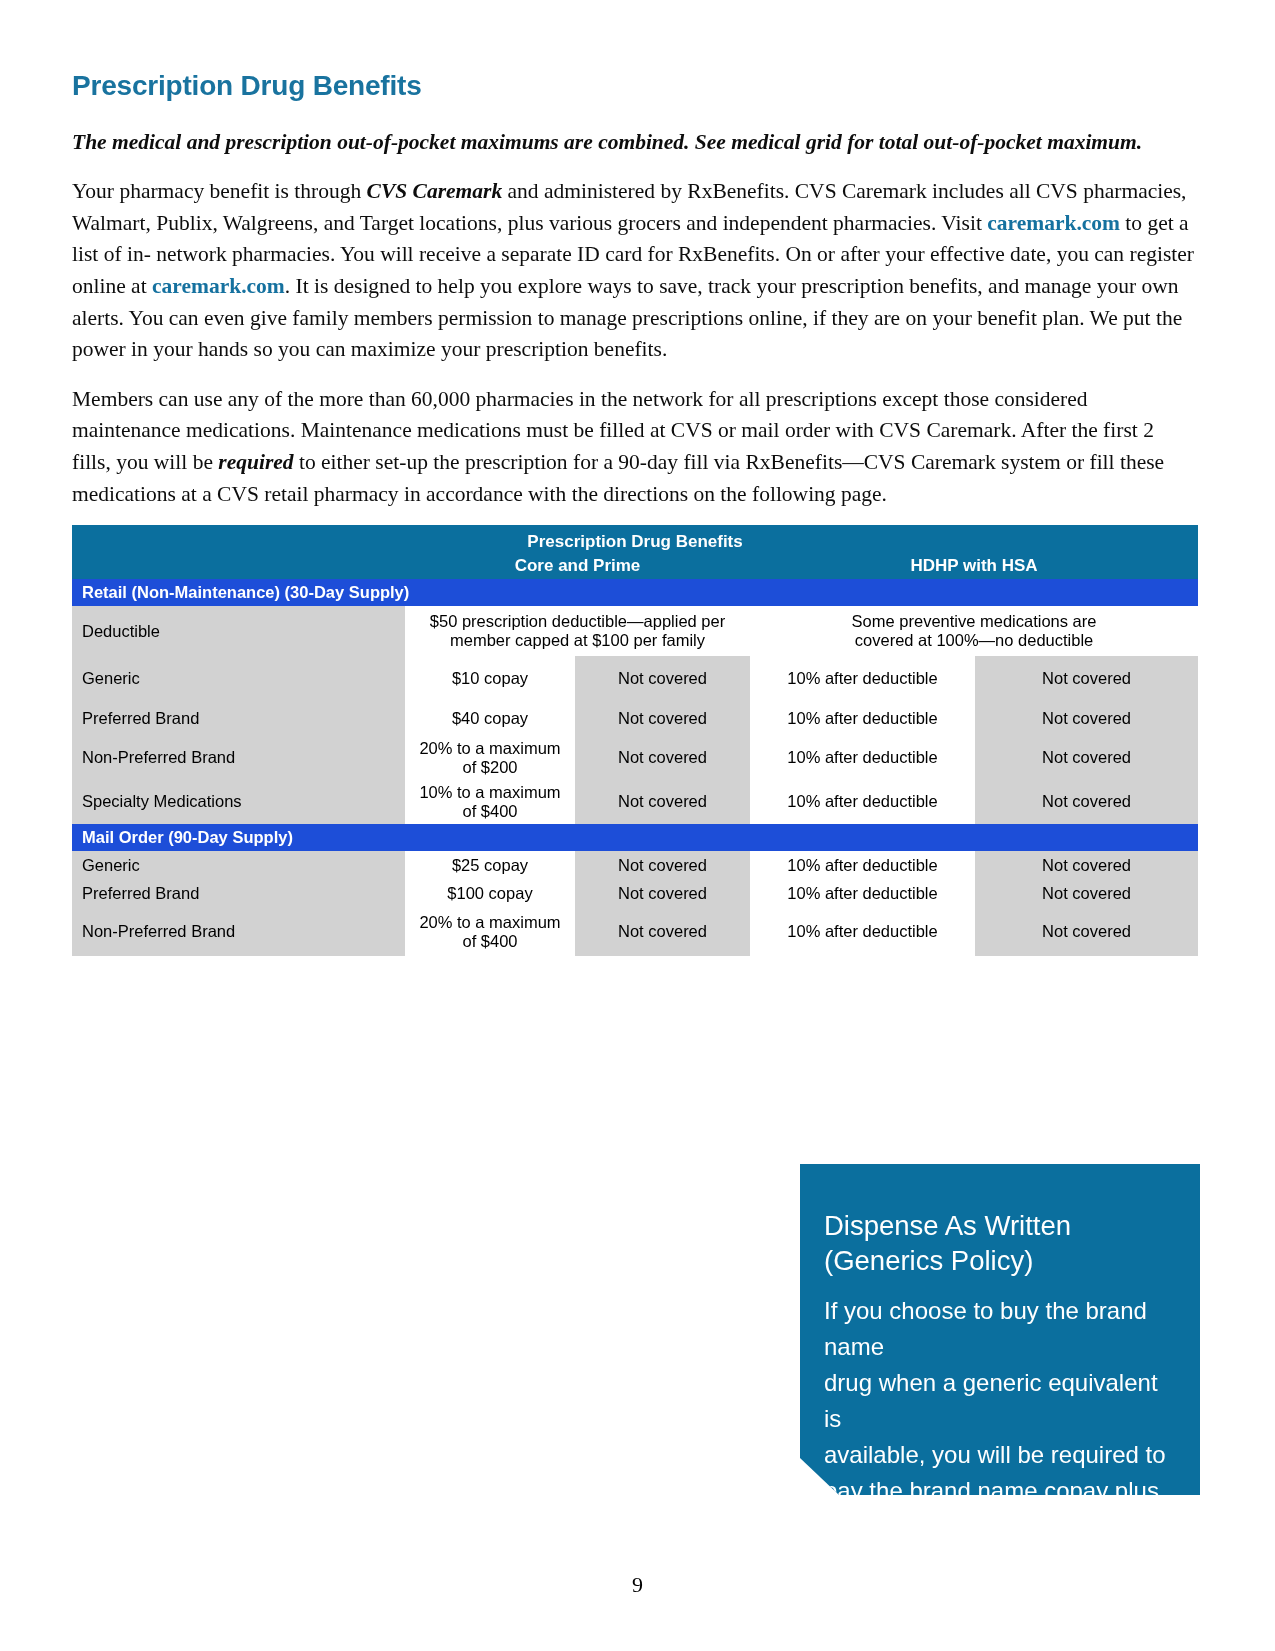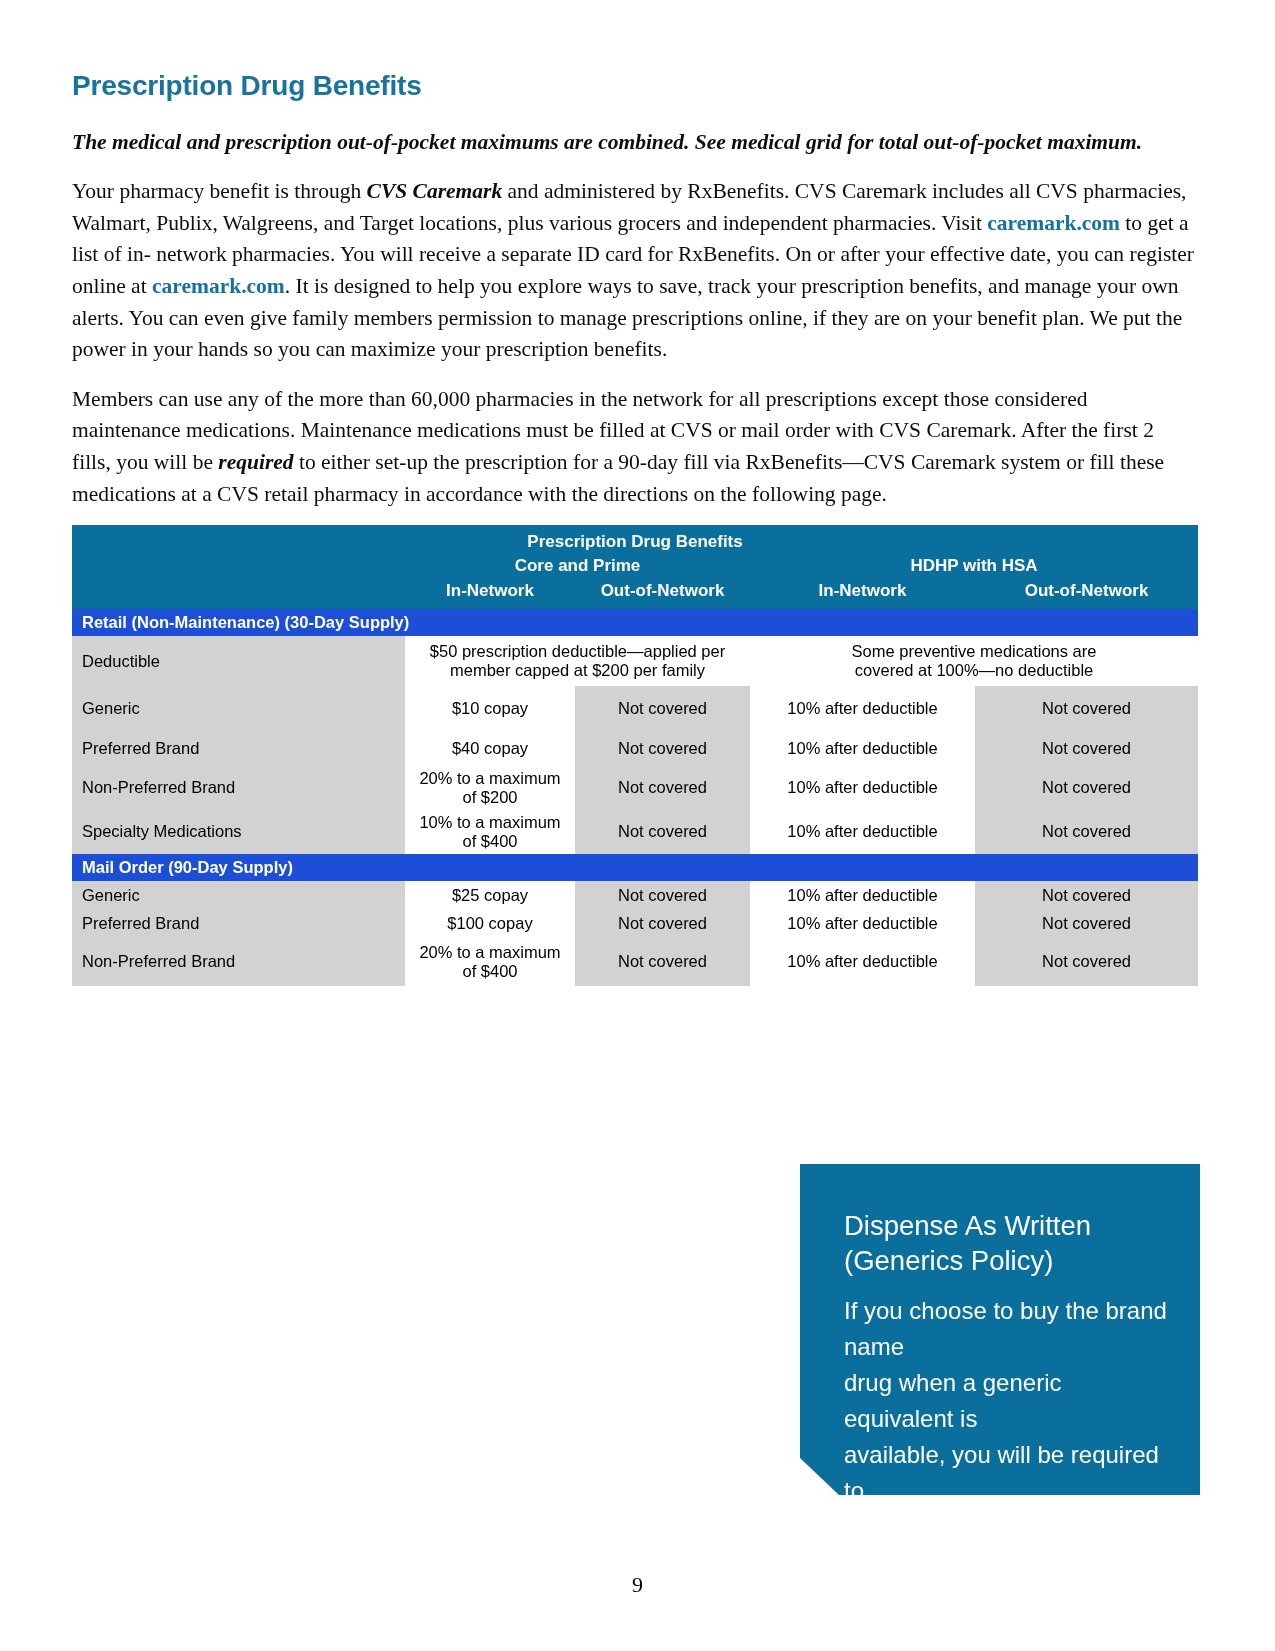--- a/index.html
+++ b/index.html
@@ -72,21 +72,21 @@
   tr.h49 td { height:49px; }
 
   
   .callout {
     position:absolute;
     left:800px; top:1164px;
     width:400px; height:331px;
     background:#0b6f9e;
     color:#ffffff;
     font-family:"Liberation Sans", sans-serif;
-    padding:44px 28px 0 44px;
+    padding:44px 28px 0 24px;
     clip-path:polygon(0 0, 100% 0, 100% 100%, 39px 100%, 0 294px);
   }
   .callout-title { font-size:27.5px; line-height:1.28; }
   .callout-body  { margin-top:15px; font-size:24px; line-height:1.5; white-space:pre-line; }
 
   .page-number {
     position:absolute;
     left:0; top:1572px; width:1275px;
     text-align:center;
     font-size:22px;
@@ -118,35 +118,28 @@
     <tbody>
 
       <tr class="tbl-title">
         <td class="th-blue" colspan="5">Prescription Drug Benefits</td>
       </tr>
       <tr class="tbl-plans">
         <td class="th-blue"></td>
         <td class="th-blue" colspan="2">Core and Prime</td>
         <td class="th-blue" colspan="2">HDHP with HSA</td>
       </tr>
-      <tr class="tbl-networks">
-        <td class="th-blue"></td>
-        <td class="th-blue">In-Network</td>
-        <td class="th-blue">Out-of-Network</td>
-        <td class="th-blue">In-Network</td>
-        <td class="th-blue">Out-of-Network</td>
-      </tr>
 
       <tr class="band">
         <td colspan="5">Retail (Non-Maintenance) (30-Day Supply)</td>
       </tr>
       <tr class="h50">
         <td class="label">Deductible</td>
         <td class="val" colspan="2">$50 prescription deductible—applied per
-member capped at $200 per family</td>
+member capped at $100 per family</td>
         <td class="val" colspan="2">Some preventive medications are
 covered at 100%—no deductible</td>
       </tr>
       <tr class="h45">
         <td class="label">Generic</td>
         <td class="val">$10 copay</td>
         <td class="val gray">Not covered</td>
         <td class="val">10% after deductible</td>
         <td class="val gray">Not covered</td>
       </tr>

